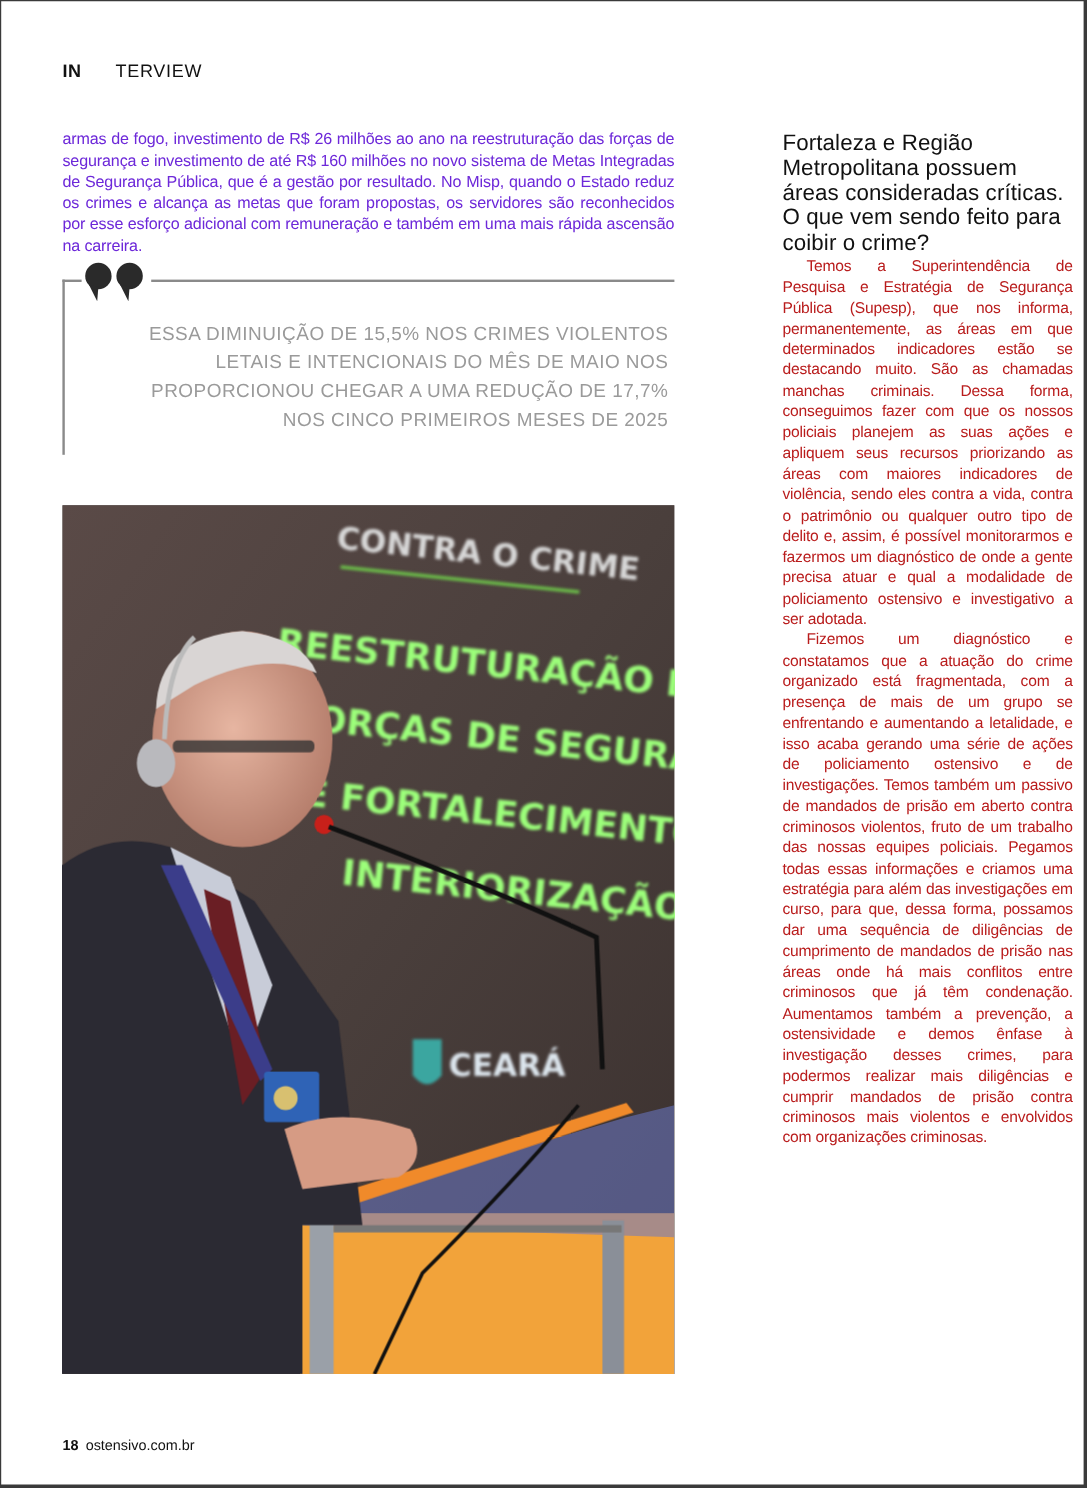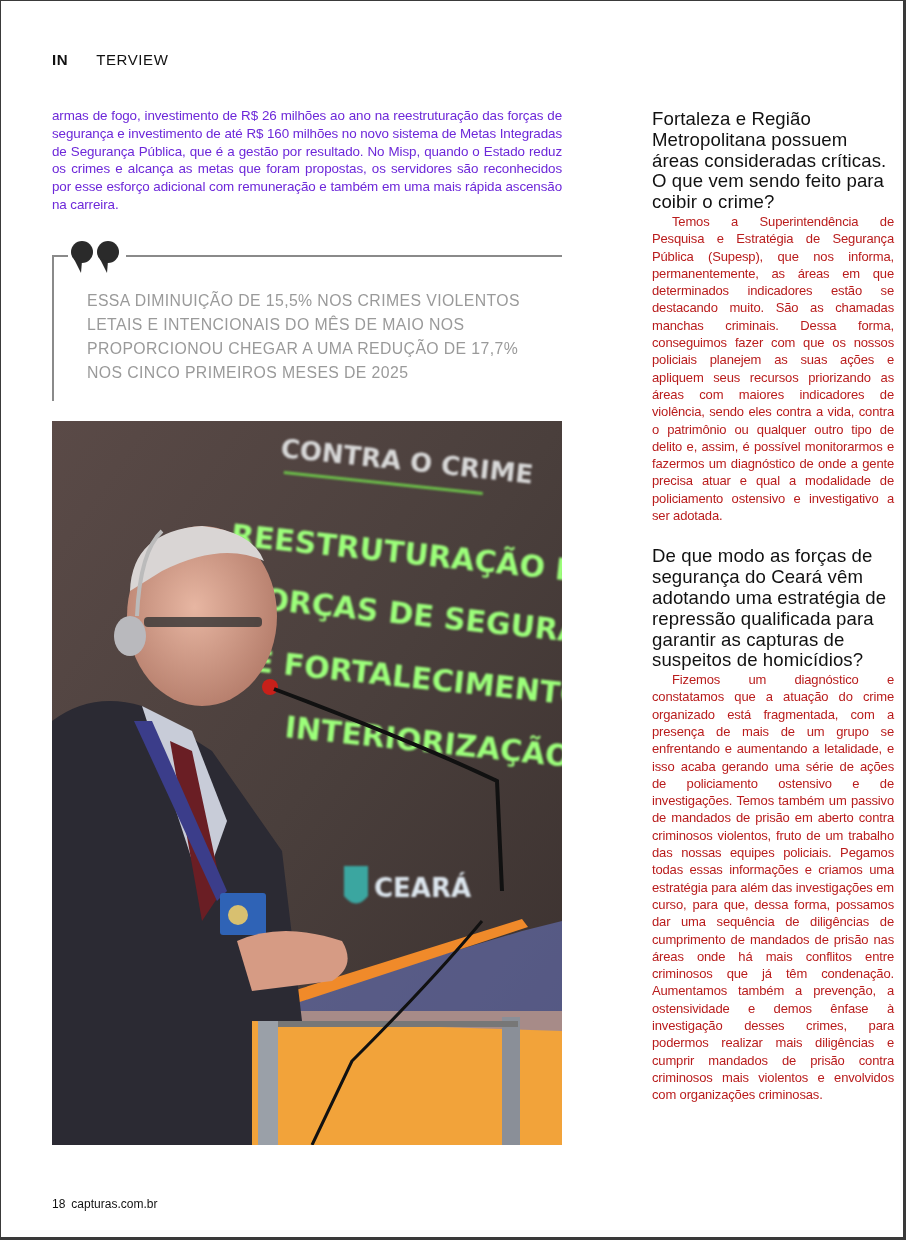--- a/index.html
+++ b/index.html
@@ -6,36 +6,36 @@
   html, body { width: 906px; height: 1240px; background: #ffffff; overflow: hidden; }
   body { font-family: "Liberation Sans", "DejaVu Sans", sans-serif; color: #1a1a1a; position: relative; }
   .page { position: absolute; left: 0; top: 0; width: 906px; height: 1240px; border: 1.5px solid #3a3a3a; border-right-width: 3px; border-bottom-width: 3px; background: #fff; }
 
   .section-tag { position: absolute; left: 51px; top: 50px; font-size: 15px; letter-spacing: 0.6px; color: #111; }
   .section-tag .bold { font-weight: 700; }
   .section-tag .light { font-weight: 400; margin-left: 28px; }
 
   .intro { position: absolute; left: 51px; top: 106px; width: 510px; font-size: 13.4px; line-height: 17.8px; text-align: justify; color: #6d28d9; letter-spacing: -0.1px; }
 
-  .pullquote { position: absolute; left: 51px; top: 240px; width: 510px; height: 158px; }
+  .pullquote { position: absolute; left: 51px; top: 218px; width: 510px; height: 158px; text-align: right; }
   .pq-vline { position: absolute; left: 0; top: 14px; width: 2px; height: 146px; background: #8a8a8a; }
   .pq-hline-left { position: absolute; left: 0; top: 14px; width: 16px; height: 1.5px; background: #8a8a8a; }
   .pq-hline-right { position: absolute; left: 74px; top: 14px; width: 436px; height: 1.5px; background: #8a8a8a; }
   .pq-mark { position: absolute; left: 18px; top: -2px; width: 54px; height: 36px; }
   .pq-text { position: absolute; left: 35px; top: 48px; width: 470px; font-size: 15.8px; line-height: 24px; color: #9a9a9a; letter-spacing: 0.4px; text-transform: uppercase; }
 
   .photo { position: absolute; left: 51px; top: 420px; width: 510px; height: 724px; overflow: hidden; background: #4a3f3c; }
 
   .col-right { position: absolute; left: 611px; top: 108px; width: 242px; margin-left: 40px; }
   .q-head { font-size: 18.6px; line-height: 20.8px; font-weight: 400; color: #111; letter-spacing: 0.1px; }
   .answer { font-size: 13px; line-height: 17.3px; text-align: justify; color: #b91c1c; letter-spacing: -0.15px; text-indent: 20px; }
   .q2 { margin-top: 22px; }
 
   .footer { position: absolute; left: 51px; top: 1196px; font-size: 12px; color: #111; }
-  .footer .pg { font-weight: 400; margin-right: 6px; text-align: center; }
+  .footer .pg { font-weight: 700; margin-right: 6px; text-align: center; }
 </style>
 </head>
 <body>
 
 <div class="page">
 
   <div class="section-tag">
     <span class="bold">IN</span><span class="light">TERVIEW</span>
   </div>
 
@@ -110,21 +110,20 @@
 
       <circle cx="218" cy="266" r="8" fill="#c8201a"></circle>
       <path d="M222 268 Q360 320 445 360 L450 470" stroke="#111" stroke-width="4" fill="none"></path>
       <path d="M430 500 Q380 560 300 640 L260 724" stroke="#111" stroke-width="3" fill="none"></path>
     </svg>
   </div>
 
   <div class="col-right">
     <h2 class="q-head">Fortaleza e Região Metropolitana possuem áreas consideradas críticas. O que vem sendo feito para coibir o crime?</h2>
     <p class="answer">Temos a Superintendência de Pesquisa e Estratégia de Segurança Pública (Supesp), que nos informa, permanentemente, as áreas em que determinados indicadores estão se destacando muito. São as chamadas manchas criminais. Dessa forma, conseguimos fazer com que os nossos policiais planejem as suas ações e apliquem seus recursos priorizando as áreas com maiores indicadores de violência, sendo eles contra a vida, contra o patrimônio ou qualquer outro tipo de delito e, assim, é possível monitorarmos e fazermos um diagnóstico de onde a gente precisa atuar e qual a modalidade de policiamento ostensivo e investigativo a ser adotada.</p>
-    <h2 class="q-head q2">De que modo as forças de segurança do Ceará vêm adotando uma estratégia de repressão qualificada para garantir as capturas de suspeitos de homicídios?</h2>
     <p class="answer">Fizemos um diagnóstico e constatamos que a atuação do crime organizado está fragmentada, com a presença de mais de um grupo se enfrentando e aumentando a letalidade, e isso acaba gerando uma série de ações de policiamento ostensivo e de investigações. Temos também um passivo de mandados de prisão em aberto contra criminosos violentos, fruto de um trabalho das nossas equipes policiais. Pegamos todas essas informações e criamos uma estratégia para além das investigações em curso, para que, dessa forma, possamos dar uma sequência de diligências de cumprimento de mandados de prisão nas áreas onde há mais conflitos entre criminosos que já têm condenação. Aumentamos também a prevenção, a ostensividade e demos ênfase à investigação desses crimes, para podermos realizar mais diligências e cumprir mandados de prisão contra criminosos mais violentos e envolvidos com organizações criminosas.</p>
   </div>
 
   <div class="footer">
-    <span class="pg">18</span><span>capturas.com.br</span>
+    <span class="pg">18</span><span>ostensivo.com.br</span>
   </div>
 
 </div>
 
 </body></html>

